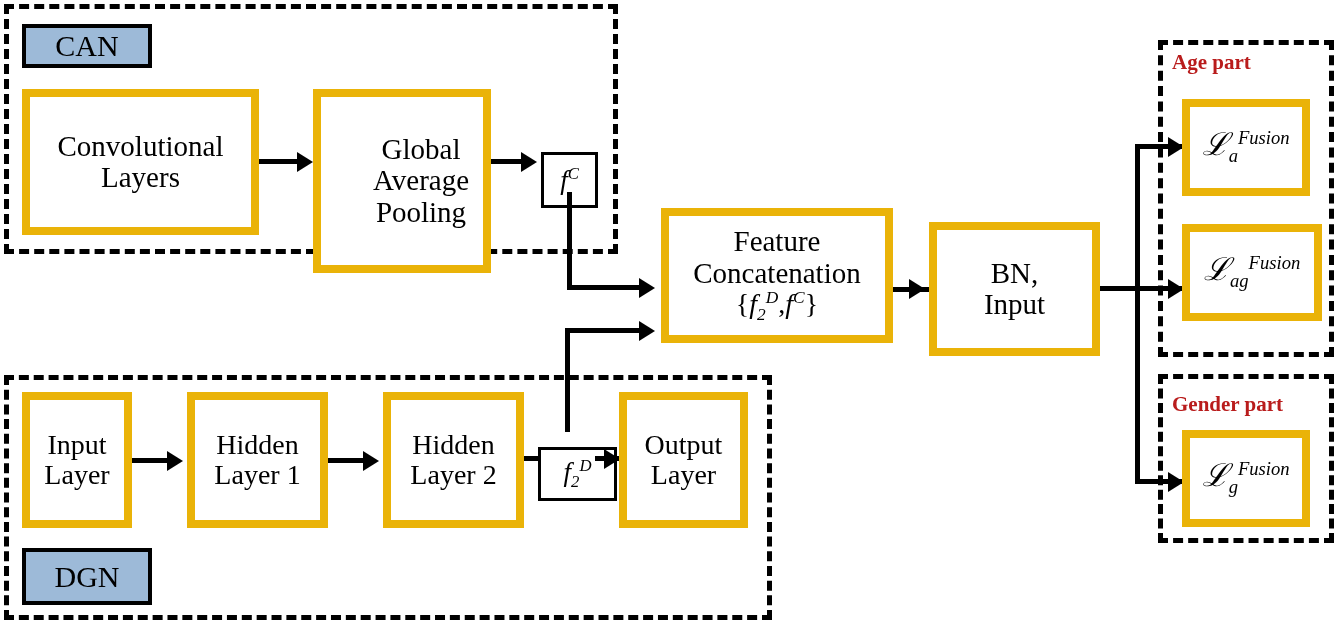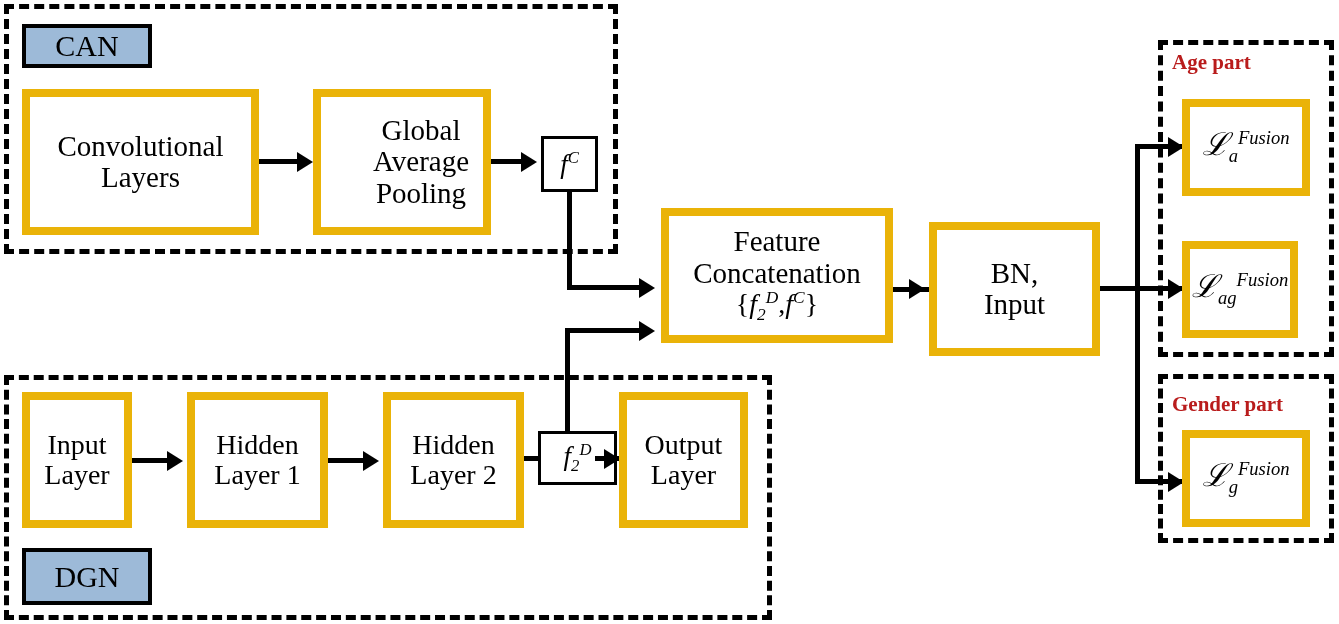--- a/index.html
+++ b/index.html
@@ -54,20 +54,21 @@
 
   .feat {
     position: absolute;
     border: 3px solid #000000;
     box-sizing: border-box;
     background: #ffffff;
     display: flex;
     align-items: center;
     justify-content: center;
     color: #000000;
+    margin-top: 16px;
   }
 
   .group-title {
     position: absolute;
     font-weight: bold;
     font-size: 21px;
     color: #b91c1c;
     white-space: nowrap;
   }
 
@@ -121,21 +122,21 @@
   <div class="node node-lg" style="left:22px; top:89px; width:237px; height:146px;">
     <div>
       <span class="stack">Convolutional</span>
       <span class="stack">Layers</span>
     </div>
   </div>
 
   <div class="wire-h" style="left:259px; top:159px; width:42px;"></div>
   <div class="arrowhead" style="left:297px; top:152px;"></div>
 
-  <div class="node node-lg" style="left:313px; top:89px; width:178px; height:146px;padding-left:38px;">
+  <div class="node node-lg" style="left:313px; top:89px; width:178px; height:184px;padding-left:38px;">
     <div>
       <span class="stack">Global</span>
       <span class="stack">Average</span>
       <span class="stack">Pooling</span>
     </div>
   </div>
 
   <div class="wire-h" style="left:491px; top:159px; width:34px;"></div>
   <div class="arrowhead" style="left:521px; top:152px;"></div>
 
@@ -179,21 +180,21 @@
   <div class="wire-h" style="left:1135px; top:479px; width:47px;"></div>
   <div class="arrowhead" style="left:1168px; top:472px;"></div>
 
   <div class="group" style="left:1158px; top:40px; width:176px; height:317px;"></div>
   <div class="group-title" style="left:1172px; top:50px;">Age part</div>
 
   <div class="node lossbox" style="left:1182px; top:99px; width:128px; height:97px;">
     <span><span class="mathit script">ℒ</span><span class="sub">a</span><span class="sup">Fusion</span></span>
   </div>
 
-  <div class="node lossbox" style="left:1182px; top:241px; width:116px; height:97px;">
+  <div class="node lossbox" style="left:1182px; top:224px; width:140px; height:97px;">
     <span><span class="mathit script">ℒ</span><span class="sub">ag</span><span class="sup">Fusion</span></span>
   </div>
 
   <div class="group" style="left:1158px; top:374px; width:176px; height:169px;"></div>
   <div class="group-title" style="left:1172px; top:392px;">Gender part</div>
 
   <div class="node lossbox" style="left:1182px; top:430px; width:128px; height:97px;align-items:center;">
     <span><span class="mathit script">ℒ</span><span class="sub">g</span><span class="sup">Fusion</span></span>
   </div>
 

